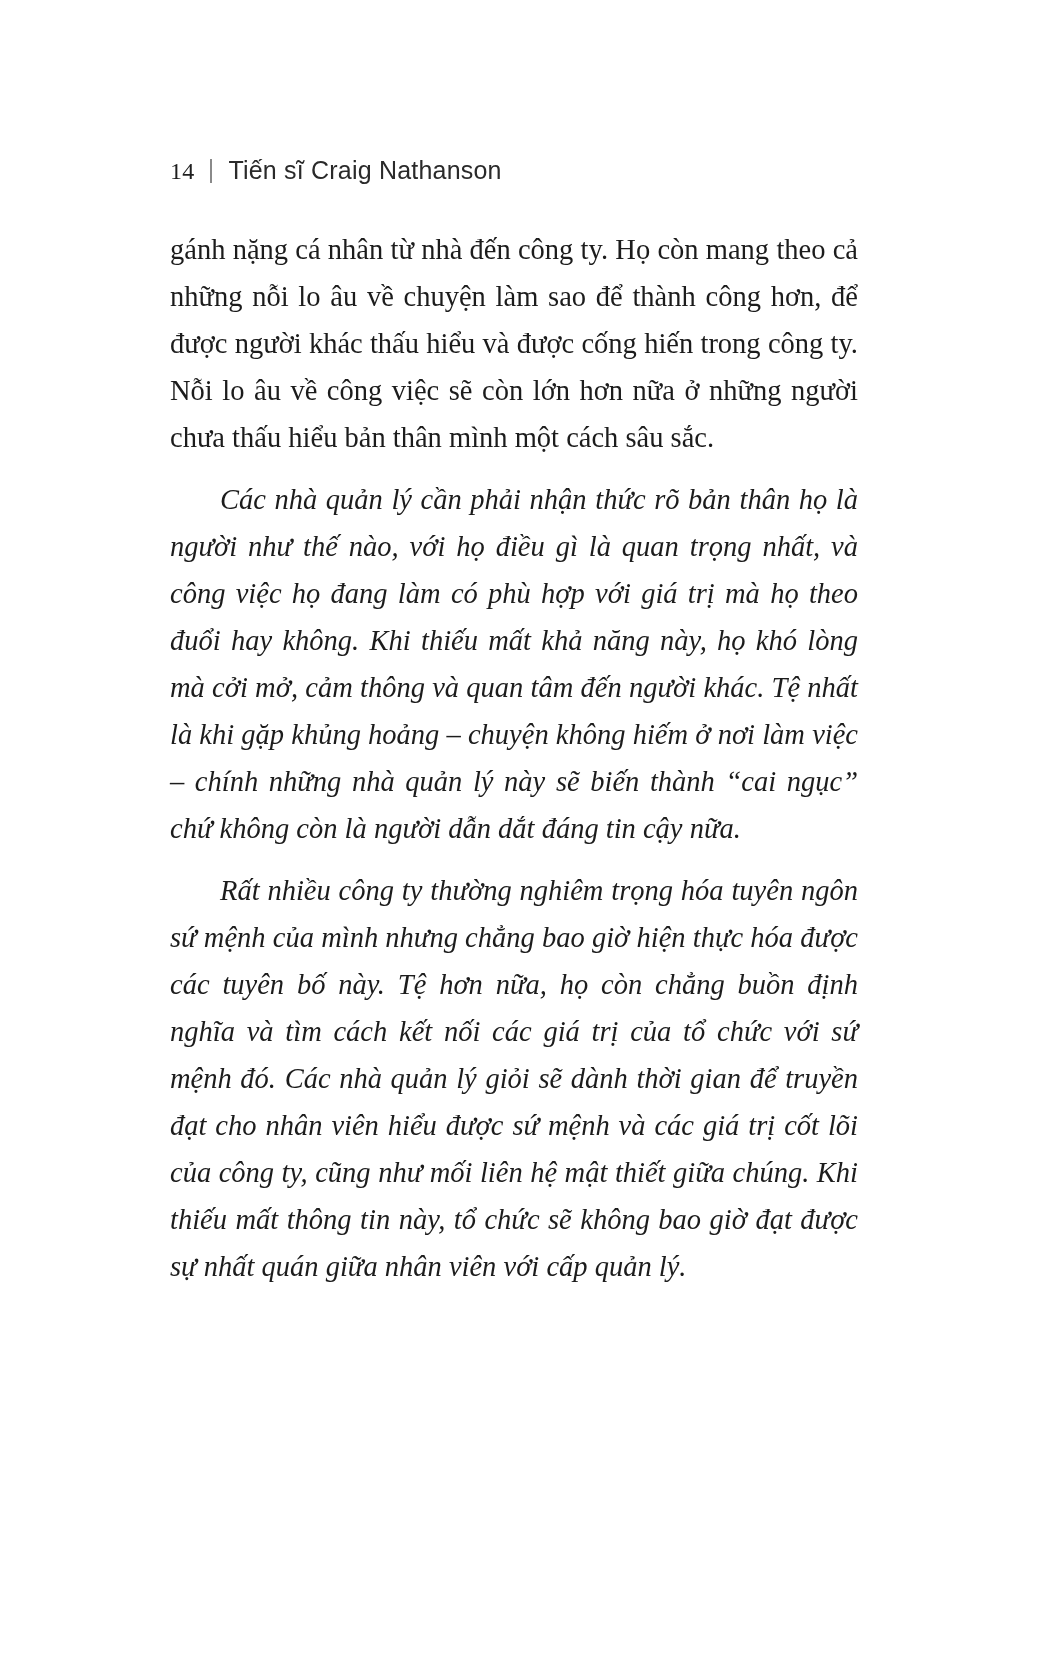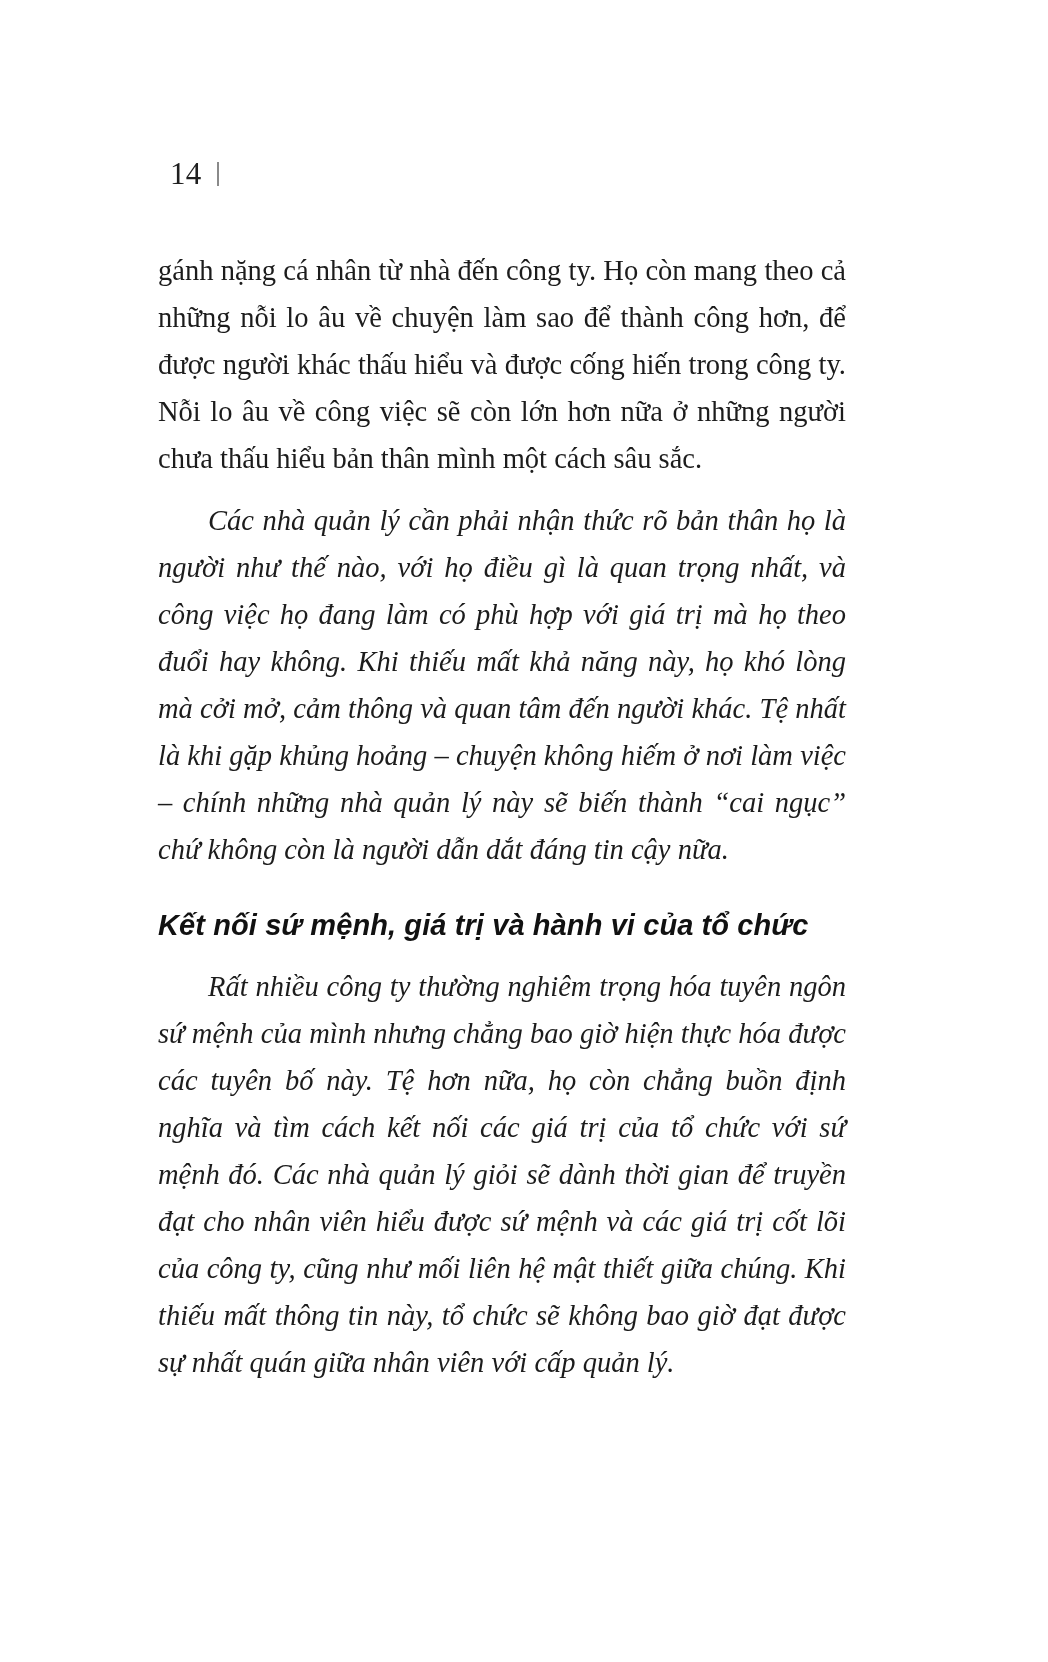--- a/index.html
+++ b/index.html
@@ -24,37 +24,36 @@
       right: 170px;
       display: flex;
       align-items: baseline;
       font-family: "Liberation Sans", "DejaVu Sans", sans-serif;
       font-size: 25px;
       color: #2a2a2a;
       letter-spacing: 0.2px;
     }
     .running-header .page-num {
       font-family: "Liberation Serif", "DejaVu Serif", serif;
-      font-size: 31px;
+      font-size: 24px;
       color: #1f1f1f;
     }
     .running-header .divider {
       display: inline-block;
       width: 2px;
       height: 24px;
       background: #8a8a8a;
       margin: 0 16px;
       align-self: center;
     }
     .body-text {
       position: absolute;
       top: 226px;
-      left: 158px;
+      left: 170px;
       width: 688px;
-      margin-top: 21px;
     }
     .body-text p {
       margin: 0 0 15px 0;
       font-size: 28.5px;
       line-height: 47px;
       text-align: justify;
       text-justify: inter-word;
     }
     .body-text p.indent {
       text-indent: 50px;
@@ -72,22 +71,22 @@
     }
   </style>
 </head>
 <body>
 
 <div class="page">
 
   <div class="running-header">
     <span class="page-num">14</span>
     <span class="divider"></span>
+    <span class="author">Tiến sĩ Craig Nathanson</span>
   </div>
 
   <div class="body-text">
     <p>gánh nặng cá nhân từ nhà đến công ty. Họ còn mang theo cả những nỗi lo âu về chuyện làm sao để thành công hơn, để được người khác thấu hiểu và được cống hiến trong công ty. Nỗi lo âu về công việc sẽ còn lớn hơn nữa ở những người chưa thấu hiểu bản thân mình một cách sâu sắc.</p>
     <p class="indent">Các nhà quản lý cần phải nhận thức rõ bản thân họ là người như thế nào, với họ điều gì là quan trọng nhất, và công việc họ đang làm có phù hợp với giá trị mà họ theo đuổi hay không. Khi thiếu mất khả năng này, họ khó lòng mà cởi mở, cảm thông và quan tâm đến người khác. Tệ nhất là khi gặp khủng hoảng – chuyện không hiếm ở nơi làm việc – chính những nhà quản lý này sẽ biến thành “cai ngục” chứ không còn là người dẫn dắt đáng tin cậy nữa.</p>
-    <h2 class="section-heading">Kết nối sứ mệnh, giá trị và hành vi của tổ chức</h2>
     <p class="indent">Rất nhiều công ty thường nghiêm trọng hóa tuyên ngôn sứ mệnh của mình nhưng chẳng bao giờ hiện thực hóa được các tuyên bố này. Tệ hơn nữa, họ còn chẳng buồn định nghĩa và tìm cách kết nối các giá trị của tổ chức với sứ mệnh đó. Các nhà quản lý giỏi sẽ dành thời gian để truyền đạt cho nhân viên hiểu được sứ mệnh và các giá trị cốt lõi của công ty, cũng như mối liên hệ mật thiết giữa chúng. Khi thiếu mất thông tin này, tổ chức sẽ không bao giờ đạt được sự nhất quán giữa nhân viên với cấp quản lý.</p>
   </div>
 
 </div>
 
 </body></html>

